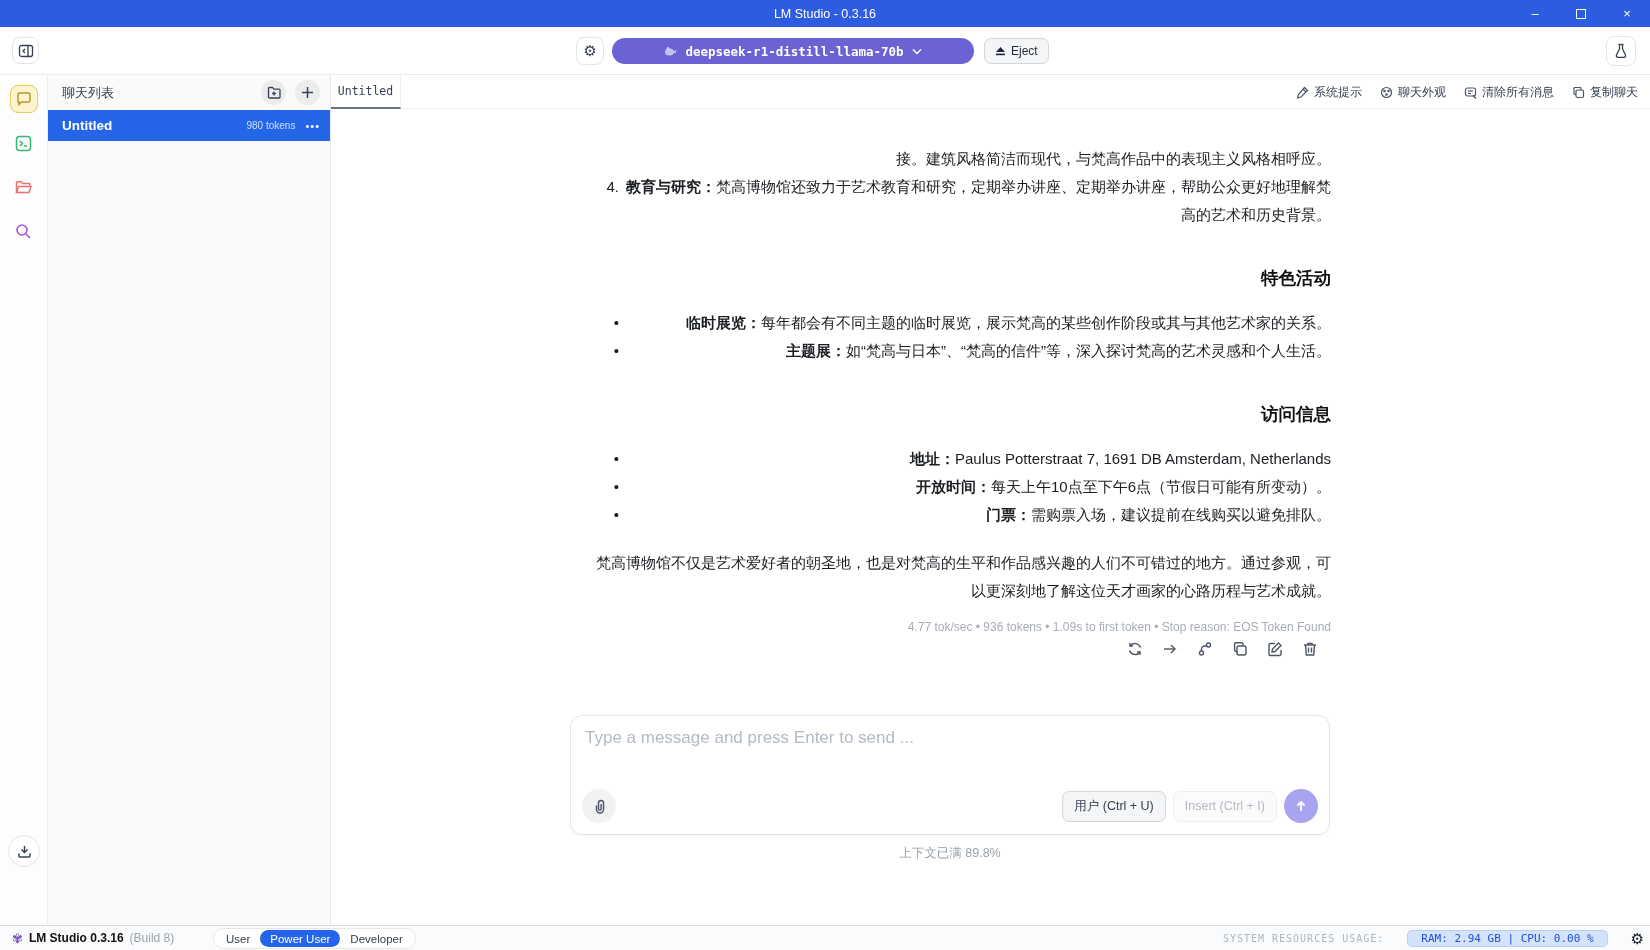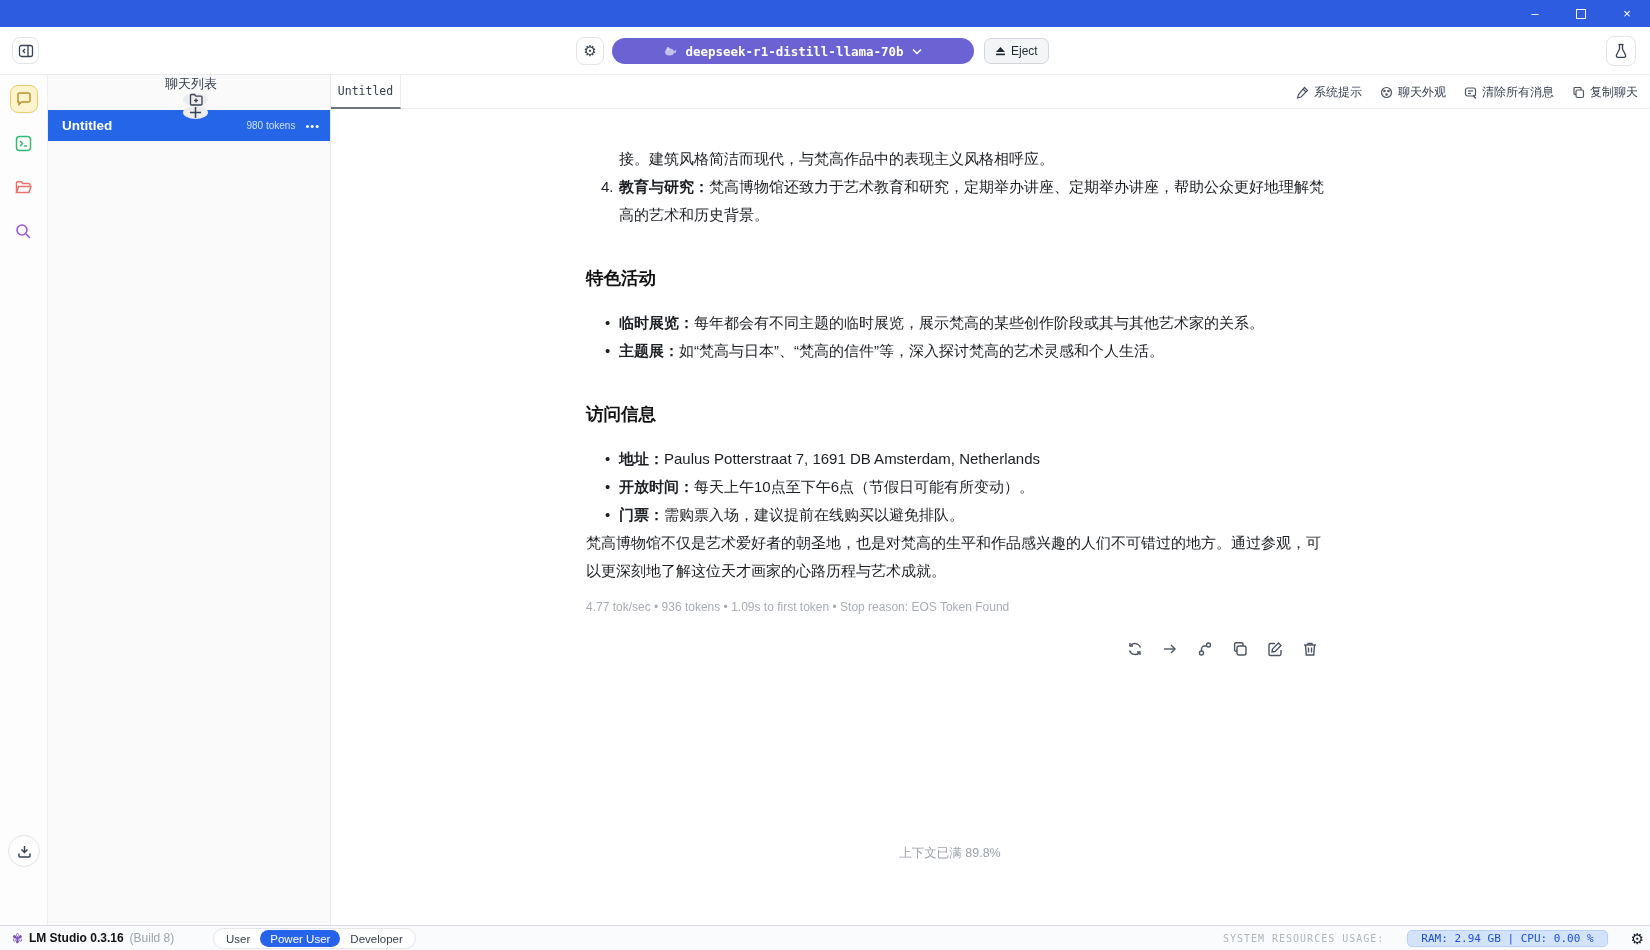--- a/index.html
+++ b/index.html
@@ -26,49 +26,49 @@
 
   
   .rail { position:absolute; top:75px; left:0; bottom:25px; width:48px; background:#fdfdfe; border-right:1px solid #ededef; }
   .rail-item { width:28px; height:28px; margin:10px auto 16px auto; display:flex; align-items:center; justify-content:center; border-radius:8px; }
   .rail-item.active { background:#fcf3cf; border:1.5px solid #e6cc66; }
   .rail-download { position:absolute; left:8px; bottom:58px; width:32px; height:32px; border:1px solid #e3e5e9; border-radius:50%; background:#fff;
     display:flex; align-items:center; justify-content:center; }
 
   
   .sidebar { position:absolute; top:75px; left:48px; bottom:25px; width:283px; background:#fafafa; border-right:1px solid #e8e9eb; }
-  .sidebar-head { height:35px; display:flex; align-items:center; padding:0 10px 0 14px;flex-direction:column; }
+  .sidebar-head { height:35px; display:flex; align-items:center; padding:0 10px 0 14px; }
   .sidebar-head .label { font-size:13px; color:#374151; flex:1; }
   .circle-btn { width:25px; height:25px; border-radius:50%; background:#ececef; border:none; display:flex; align-items:center; justify-content:center; margin-left:9px; color:#374151; }
   .chat-item { height:31px; background:#2566e8; color:#fff; display:flex; align-items:center; padding:0 10px 0 14px; }
   .chat-item .name { font-size:13.5px; font-weight:bold; flex:1; }
   .chat-item .tokens { font-size:10px; color:rgba(255,255,255,.78); margin-right:10px; }
   .chat-item .more { font-size:11px; letter-spacing:1px; color:#fff; }
 
   
   .main { position:absolute; top:75px; left:331px; bottom:25px; width:1319px; background:#fff; }
   .tabstrip { position:absolute; top:0; left:0; right:0; height:34px; border-bottom:1px solid #f0f0f2; display:flex; }
   .tab { width:70px; height:34px; background:#fff; border-right:1px solid #ececee; border-bottom:2px solid #6b7280;
     display:flex; align-items:center; justify-content:center; font-family:"DejaVu Sans Mono", monospace; font-size:11.5px; color:#374151; }
   .chat-actions { position:absolute; right:12px; top:0; height:34px; display:flex; align-items:center; gap:18px; }
   .chat-action { display:flex; align-items:center; gap:5px; font-size:12px; color:#374151; background:none; border:none; }
   .chat-action svg { color:#4b5563; }
 
   
-  .thread { position:absolute; left:255px; top:70px; width:745px; font-size:15px; line-height:28px; color:#1a1d21; }
+  .thread { position:absolute; left:255px; top:70px; width:745px; font-size:15px; line-height:28px; color:#1a1d21;text-align:right; }
   .cont-line { padding-left:33px; }
   .olitem { display:flex; margin-top:0; }
   .olitem .num { width:18px; padding-left:15px; flex:none; box-sizing:content-box; }
   .olitem .body { flex:1; }
   h2.sec { font-size:17.5px; font-weight:bold; color:#111; margin:38px 0 20px 0; line-height:22px; }
   .bullet { display:flex; }
   .bullet .dot { width:14px; padding-left:19px; flex:none; box-sizing:content-box; }
   .bullet .body { flex:1; }
   .bold { font-weight:bold; }
-  .closing { }
+  .closing { margin-top:20px; }
   .stats { margin-top:14px; font-size:12px; color:#a8adb5; line-height:16px; }
 
   .msg-actions { position:absolute; right:328px; top:562px; display:flex; gap:11px; }
   .msg-action { width:24px; height:24px; background:none; border:none; display:flex; align-items:center; justify-content:center; color:#4b5563; }
 
   
   .composer { position:absolute; left:239px; top:640px; width:760px; height:120px; background:#fff; border:1px solid #e3e5e9; border-radius:12px;
     box-shadow:0 1px 3px rgba(0,0,0,.04); }
   .composer textarea { position:absolute; top:12px; left:14px; right:14px; height:50px; border:none; outline:none; resize:none;
     font-family:"Liberation Sans", sans-serif; font-size:17px; color:#1a1d21; background:transparent; }
@@ -96,20 +96,21 @@
   .res-label { font-family:"DejaVu Sans Mono", monospace; font-size:10px; letter-spacing:1px; color:#b0b5bd; }
   .res-pill { font-family:"DejaVu Sans Mono", monospace; font-size:11px; color:#1d4fd8; background:#d3e3fb; border:1px solid #b9cff7; border-radius:5px; padding:1px 13px; }
   .sb-gear { font-size:15px; color:#111827; background:none; border:none; line-height:15px; }
 
   svg { display:block; }
 </style>
 </head>
 <body>
 
 <div class="titlebar">
+  <div class="title">LM Studio - 0.3.16</div>
   <div class="win-controls">
     <div class="win-btn">–</div>
     <div class="win-btn">
         <span class="win-max-glyph"></span>
       </div>
     <div class="win-btn">×</div>
   </div>
 </div>
 
 <div class="header">
@@ -370,20 +371,42 @@
           <line x1="2" y1="4" x2="14" y2="4"></line>
             <path d="M6 4 V2.5 h4 V4"></path>
             <path d="M3.5 4 l.8 10 h7.4 l.8 -10"></path>
             <line x1="6.5" y1="6.5" x2="6.5" y2="11.5"></line>
             <line x1="9.5" y1="6.5" x2="9.5" y2="11.5"></line>
         </svg>
       </span>
     </button>
   </div>
 
+  <div class="composer">
+    <textarea rows="2" placeholder="Type a message and press Enter to send ..." style=""></textarea>
+    <button class="attach-btn">
+      <span>
+        <svg width="15" height="16" viewBox="0 0 15 16" fill="none" stroke="currentColor" stroke-width="1.4">
+          <path d="M4.5 7.5 v4 a3.5 3.5 0 0 0 7 0 V5 a2.5 2.5 0 0 0 -5 0 v6 a1.3 1.3 0 0 0 2.6 0 V6"></path>
+        </svg>
+      </span>
+    </button>
+    <div class="composer-right">
+      <button class="user-btn">用户 (Ctrl + U)</button>
+      <button class="insert-btn">Insert (Ctrl + I)</button>
+      <button class="send-btn">
+        <span>
+          <svg width="14" height="14" viewBox="0 0 14 14" fill="none" stroke="#fff" stroke-width="1.8">
+            <line x1="7" y1="12" x2="7" y2="3"></line>
+              <polyline points="3.5,6.5 7,3 10.5,6.5"></polyline>
+          </svg>
+        </span>
+      </button>
+    </div>
+  </div>
   <div class="context-line">上下文已满 89.8%</div>
 </div>
 
 <div class="statusbar">
   <div class="sb-left">
     <span class="sb-logo">✾</span>
     <span class="sb-app">LM Studio 0.3.16</span>
     <span class="sb-build">(Build 8)</span>
   </div>
   <div class="mode-switch">

